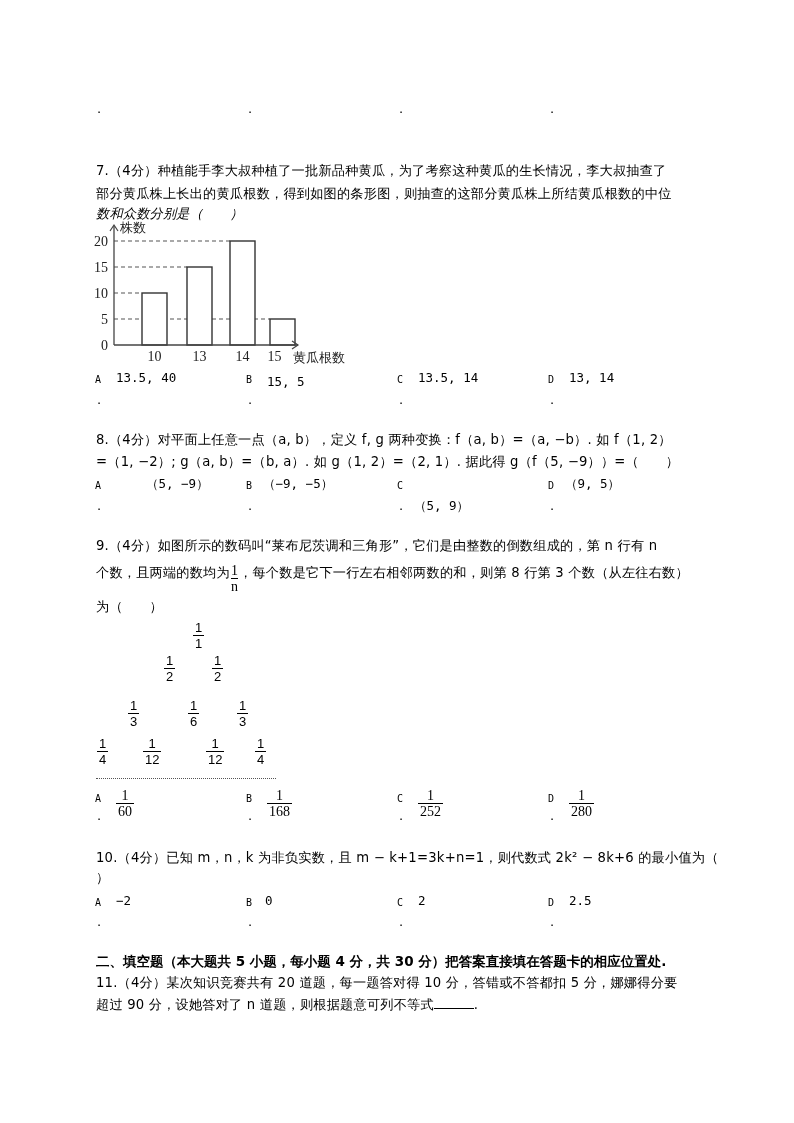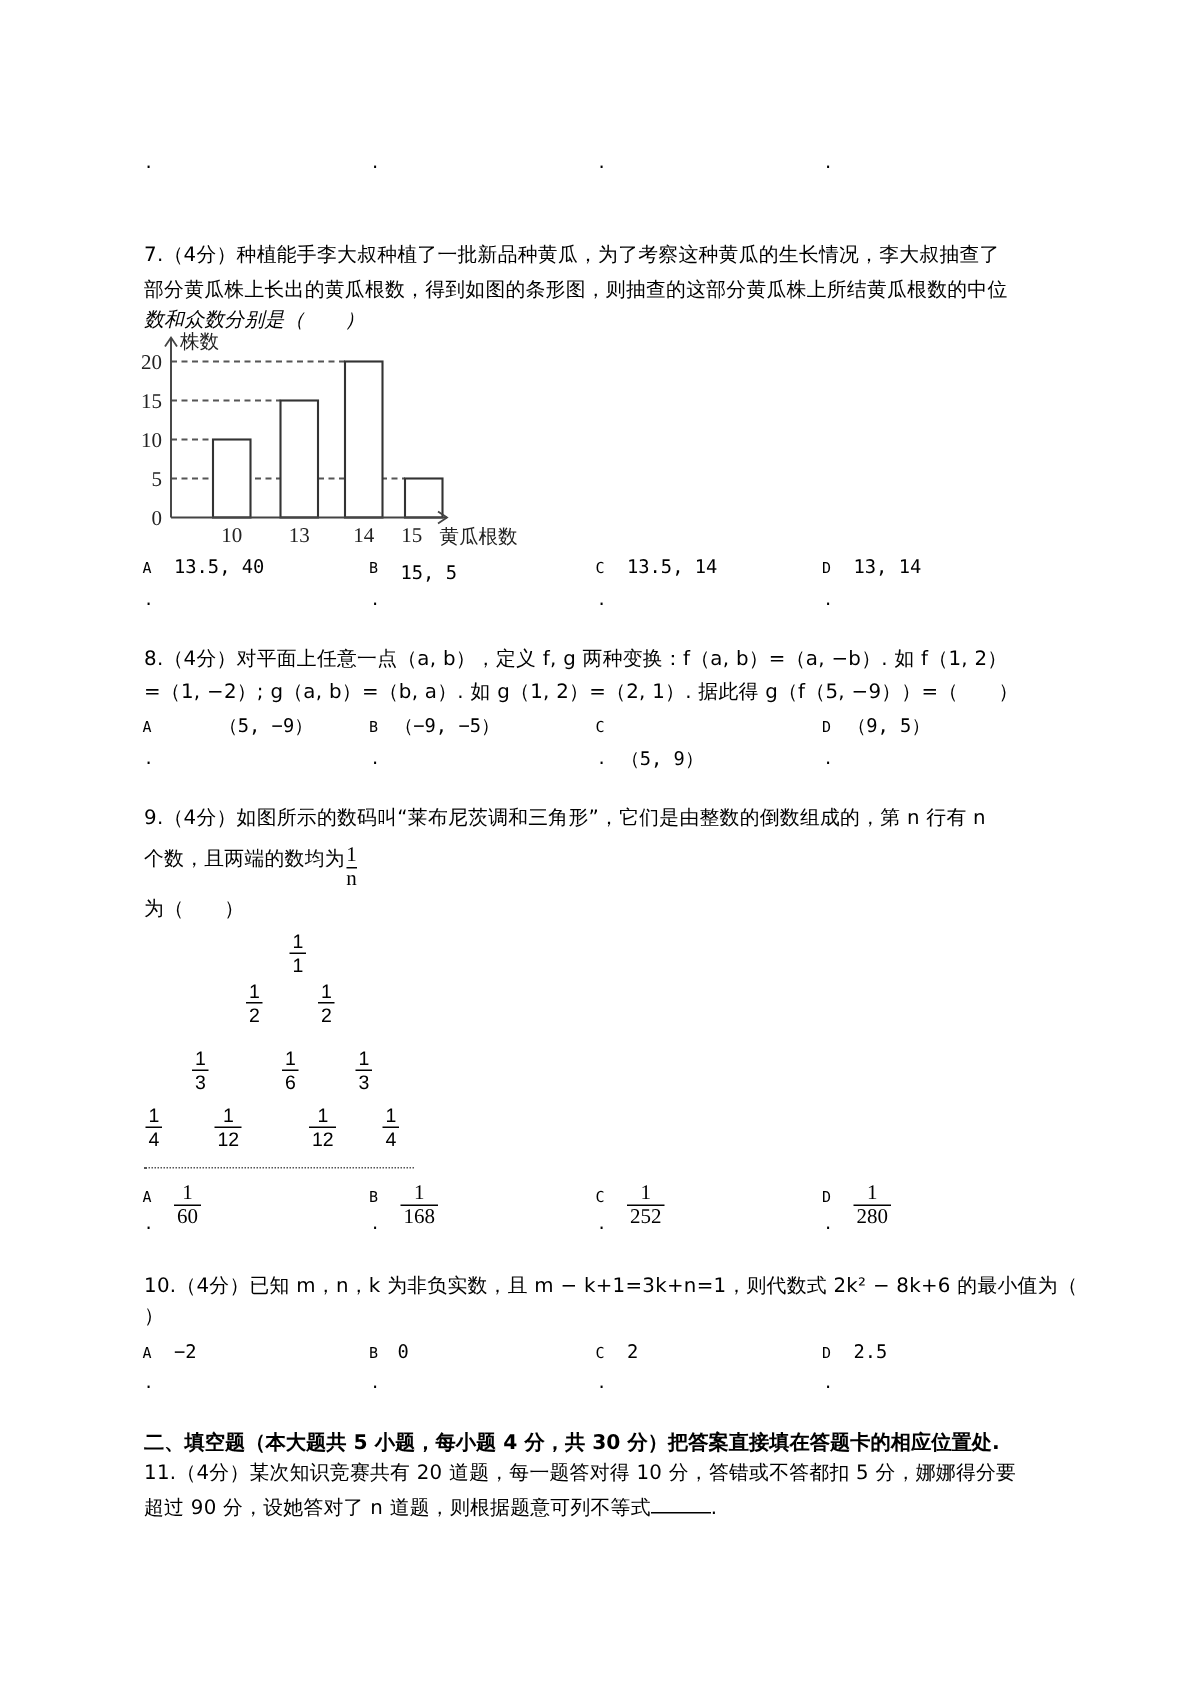--- a/index.html
+++ b/index.html
@@ -98,21 +98,21 @@
   <span class="opt-val" style="left:565px;top:476px;">（9, 5）</span>
   <span class="dot" style="left:550px;top:499px;">.</span>
 </div>
 
 <div>
   <div class="line" style="top:537px;">9.（4分）如图所示的数码叫“莱布尼茨调和三角形”，它们是由整数的倒数组成的，第 n 行有 n</div>
   <div class="line" style="top:558px;">
     <span>个数，且两端的数均为</span><span class="inline-frac" style="position:relative;top:6px;">
         <span>1</span>
         <span class="den">n</span>
-      </span>
+      </span><span>，每个数是它下一行左右相邻两数的和，则第 8 行第 3 个数（从左往右数）</span>
   </div>
   <div class="line" style="top:598px;">为（　　）</div>
 
   <div>
     <div class="frac" style="left:193px;top:621px;">
         <span class="num">1</span>
         <span class="den">1</span>
       </div>
 
     <div class="frac" style="left:164px;top:654px;">

